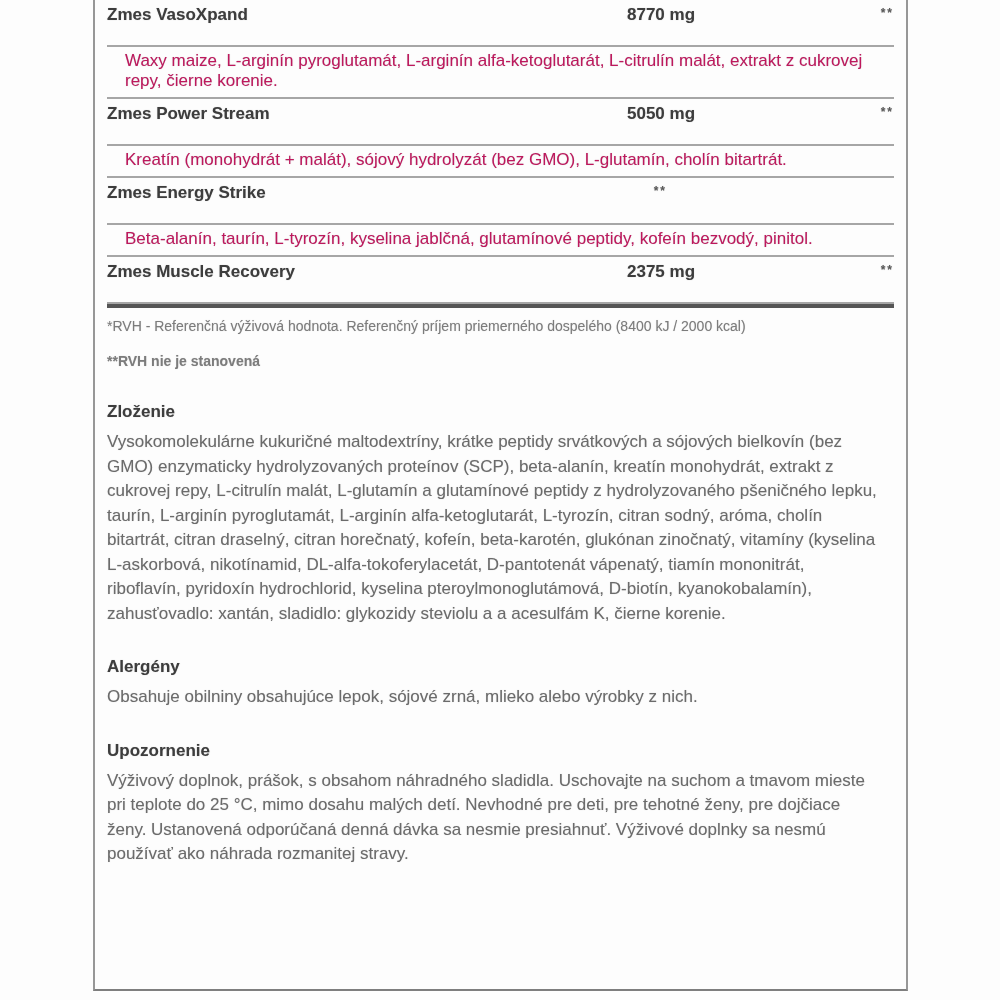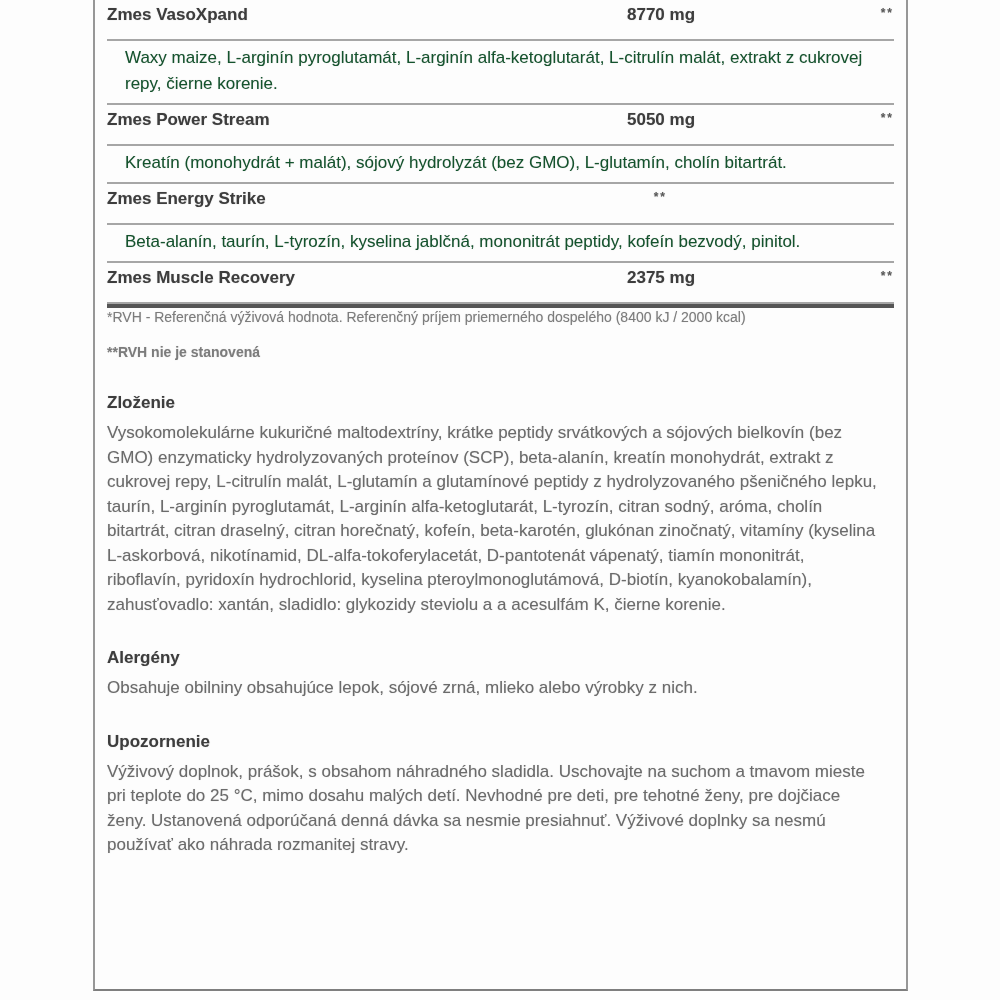--- a/index.html
+++ b/index.html
@@ -27,21 +27,21 @@
     box-sizing: border-box;
     border-left: 2px solid #979797;
     border-right: 2px solid #979797;
     border-bottom: 2px solid #7e7e7e;
     padding: 0 12px 30px 12px;
     background: #fdfdfd;
   }
   .blend-head {
     display: flex;
     align-items: flex-start;
-    padding: 5px 0 14px 0;
+    padding: 5px 0 20px 0;
     font-size: 17px;
     font-weight: bold;
     color: #3d3d3d;
     text-shadow: 0 0 1px rgba(70,70,70,0.35);
   }
   .blend-name { width: 520px; }
   .blend-amount { flex: 1; }
   .blend-rvh {
     width: 40px;
     text-align: right;
@@ -53,32 +53,32 @@
   .rule {
     height: 2px;
     background: #a6a6a6;
   }
   .rule-thick {
     height: 4px;
     background: #555555;
   }
   .blend-ingredients {
     font-size: 17px;
-    color: #14532d;
-    line-height: 26px;
+    color: #be185d;
+    line-height: 20px;
     padding: 4px 8px 6px 18px;
     text-shadow: 0 0 1px rgba(110,110,110,0.35);
   }
   .footnote {
     font-size: 14px;
     color: #7c7c7c;
     line-height: 19px;
     text-shadow: 0 0 1px rgba(120,120,120,0.35);
   }
-  .fn-1 { padding-right: 6px; }
+  .fn-1 { margin-top: 9px; padding-right: 6px; }
   .fn-2 { margin-top: 16px; font-weight: bold; }
   .section-heading {
     font-size: 17px;
     font-weight: bold;
     color: #3d3d3d;
     margin-top: 31px;
     text-shadow: 0 0 1px rgba(70,70,70,0.35);
   }
   .section-body {
     font-size: 17px;
@@ -116,21 +116,21 @@
       <div class="blend-ingredients">Kreatín (monohydrát + malát), sójový hydrolyzát (bez GMO), L-glutamín, cholín bitartrát.</div>
       <div class="rule"></div>
     </div>
 
     <div>
       <div class="blend-head">
         <span class="blend-name">Zmes Energy Strike</span>
         <span class="blend-rvh">**</span>
       </div>
       <div class="rule"></div>
-      <div class="blend-ingredients">Beta-alanín, taurín, L-tyrozín, kyselina jablčná, mononitrát peptidy, kofeín bezvodý, pinitol.</div>
+      <div class="blend-ingredients">Beta-alanín, taurín, L-tyrozín, kyselina jablčná, glutamínové peptidy, kofeín bezvodý, pinitol.</div>
       <div class="rule"></div>
     </div>
 
     <div>
       <div class="blend-head">
         <span class="blend-name">Zmes Muscle Recovery</span>
         <span class="blend-amount">2375 mg</span>
         <span class="blend-rvh">**</span>
       </div>
       <div class="rule"></div>

